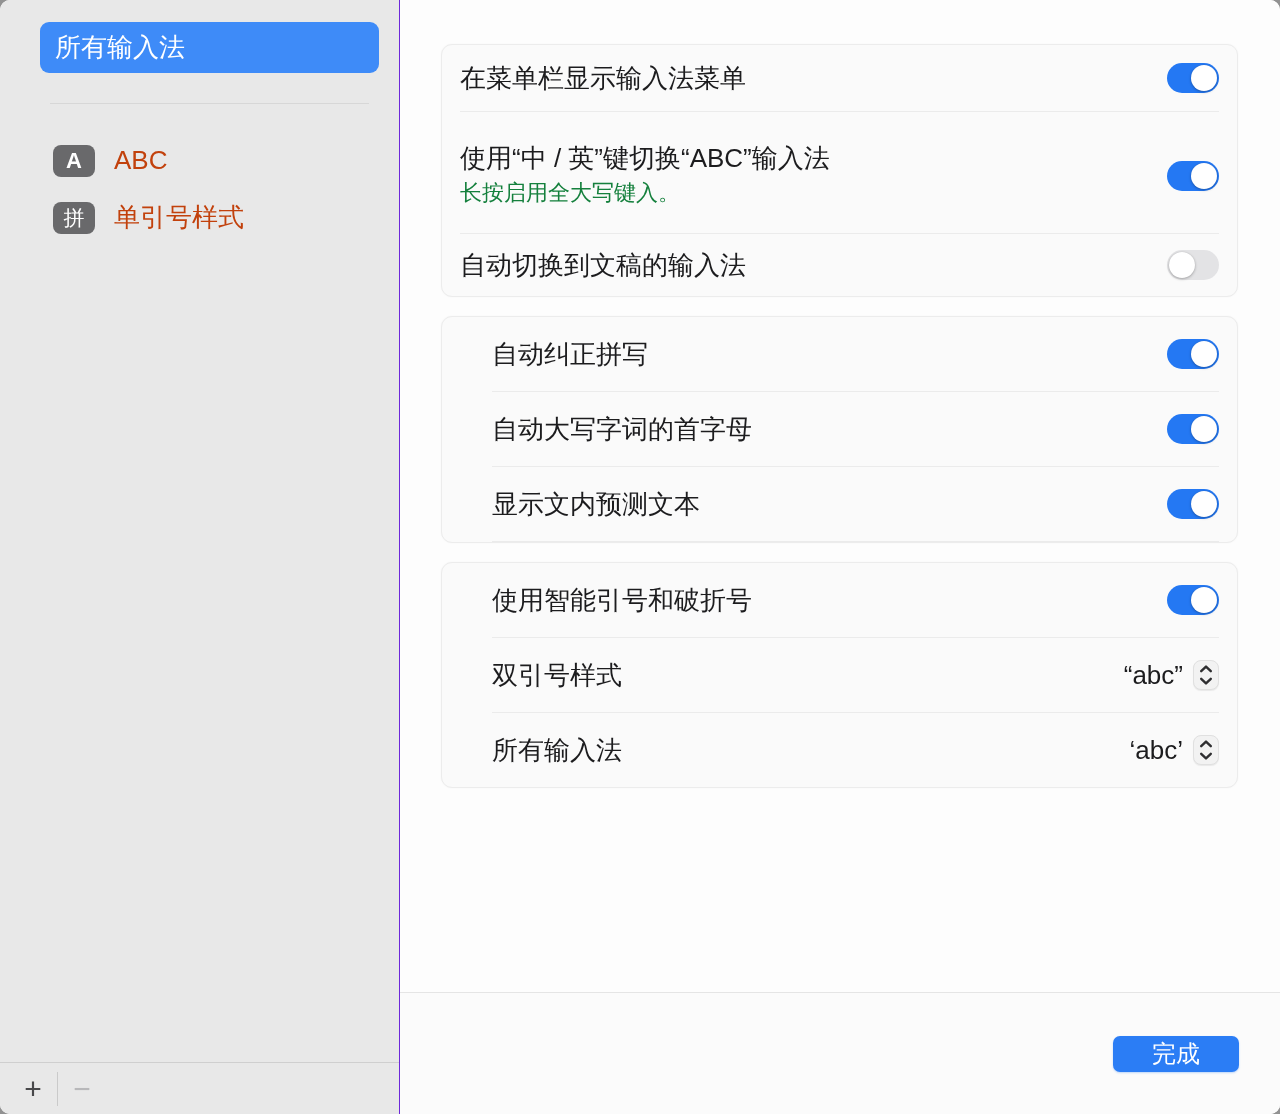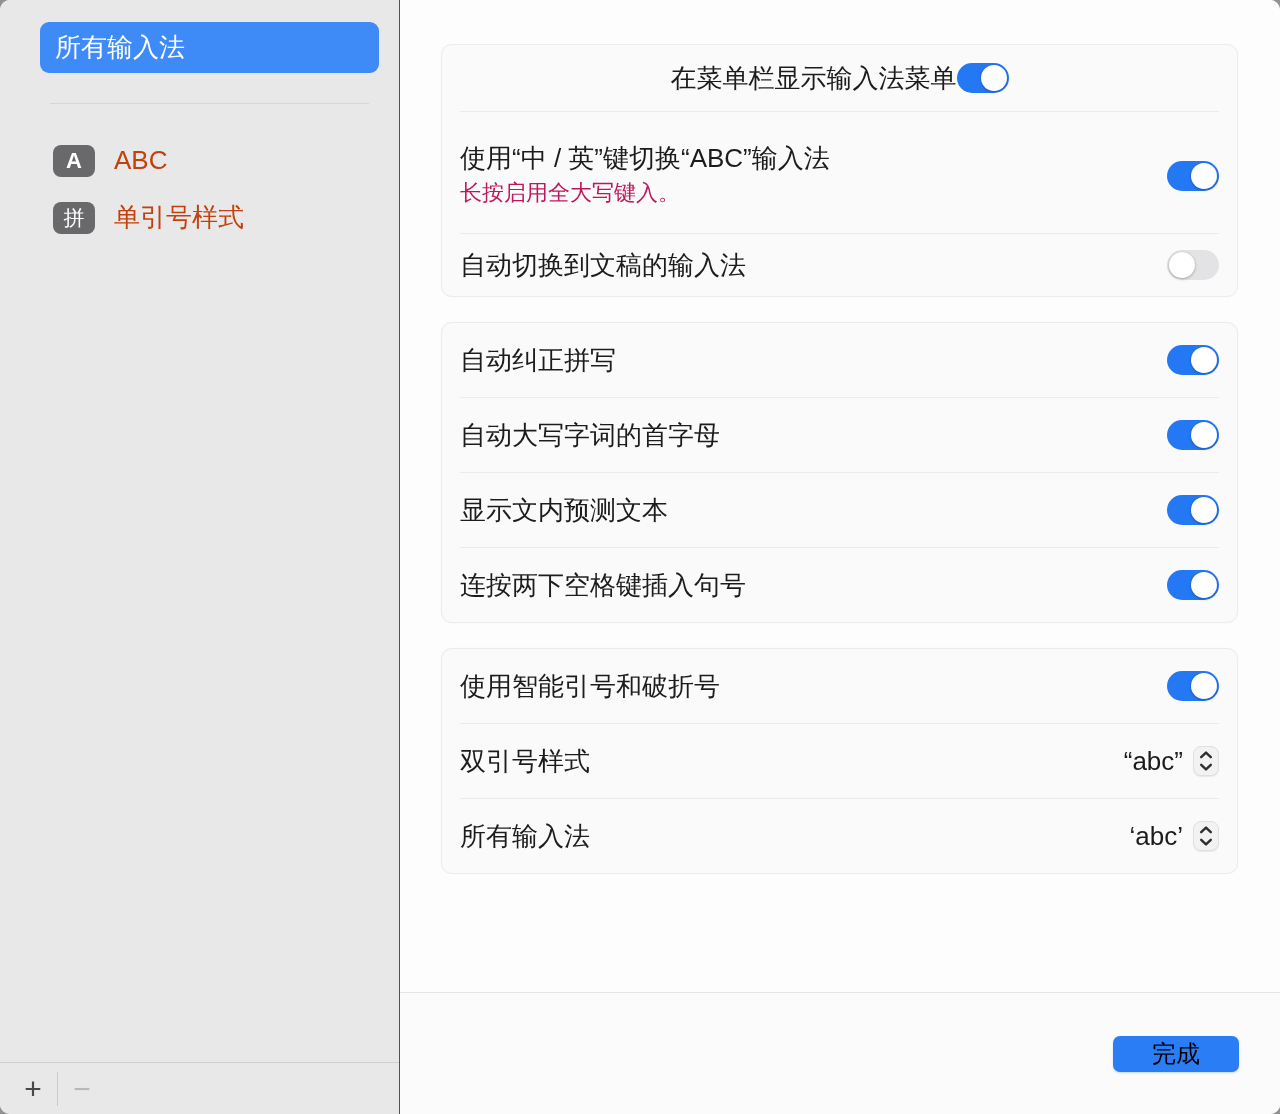--- a/index.html
+++ b/index.html
@@ -44,33 +44,33 @@
   .sb-btn.disabled{color:#B8B8BA;}
   .vsep{width:1px;height:34px;background:#CACACA;margin:0 6px;}
 
   
   .panel{flex:1;display:flex;flex-direction:column;background:#FDFDFD;}
   .content{flex:1;padding:44px 42px 0 41px;}
   .card{
     background:#FAFAFA;border:1px solid #ECECEC;border-radius:11px;
     box-shadow:0 0 2px rgba(0,0,0,0.04);
   }
-  .card + .card{margin-top:25px;}
+  .card + .card{margin-top:19px;padding-left:32px;}
   .row{
     display:flex;align-items:center;justify-content:space-between;
     padding:0 18px;min-height:74px;
   }
-  .row.h66{min-height:66px;justify-content:center;}
+  .row.h66{min-height:66px;}
   .row.h62{min-height:62px;}
   .row.h70{min-height:70px;}
   .row.has-sub{align-items:center;min-height:0;padding-top:30px;padding-bottom:26px;}
   .row.has-sub .toggle{margin-top:2px;}
   .sep{height:1px;background:#EBEBEB;margin:0 18px;}
   .row-label{font-size:26px;color:#1C1C1E;line-height:32px;}
-  .row-sub{font-size:22px;color:#be185d;line-height:28px;margin-top:5px;}
+  .row-sub{font-size:22px;color:#15803d;line-height:28px;margin-top:5px;}
 
   
   .toggle{
     width:52px;height:30px;border-radius:15px;background:#E3E3E5;position:relative;
     flex:0 0 52px;cursor:default;transition:none;
   }
   .toggle .knob{
     position:absolute;top:2px;left:2px;width:26px;height:26px;border-radius:50%;
     background:#FFFFFF;box-shadow:0 1px 3px rgba(0,0,0,0.28),0 0 1px rgba(0,0,0,0.12);
   }
@@ -87,21 +87,21 @@
   }
 
   
   .panel-footer{
     height:122px;border-top:1px solid #E5E5E5;background:#FBFBFB;
     display:flex;justify-content:flex-end;align-items:flex-start;
     padding:43px 41px 0 0;
   }
   .done-btn{
     width:126px;height:36px;border:none;border-radius:7px;background:#2B7DF5;
-    color:#000000;font-size:24px;display:flex;align-items:center;justify-content:center;
+    color:#ffffff;font-size:24px;display:flex;align-items:center;justify-content:center;
     font-family:inherit;cursor:default;box-shadow:0 1px 2px rgba(43,125,245,0.3);
   }
 </style>
 </head>
 <body>
 
 <div class="window">
 
   <aside class="sidebar">
     <div class="sb-selected">
@@ -173,26 +173,20 @@
             </div>
         </div>
         <div class="sep"></div>
         <div class="row">
           <div class="row-label">显示文内预测文本</div>
           <div class="toggle on">
               <div class="knob"></div>
             </div>
         </div>
         <div class="sep"></div>
-        <div class="row">
-          <div class="row-label">连按两下空格键插入句号</div>
-          <div class="toggle on">
-              <div class="knob"></div>
-            </div>
-        </div>
       </section>
 
 
       <section class="card">
         <div class="row">
           <div class="row-label">使用智能引号和破折号</div>
           <div class="toggle on">
               <div class="knob"></div>
             </div>
         </div>

